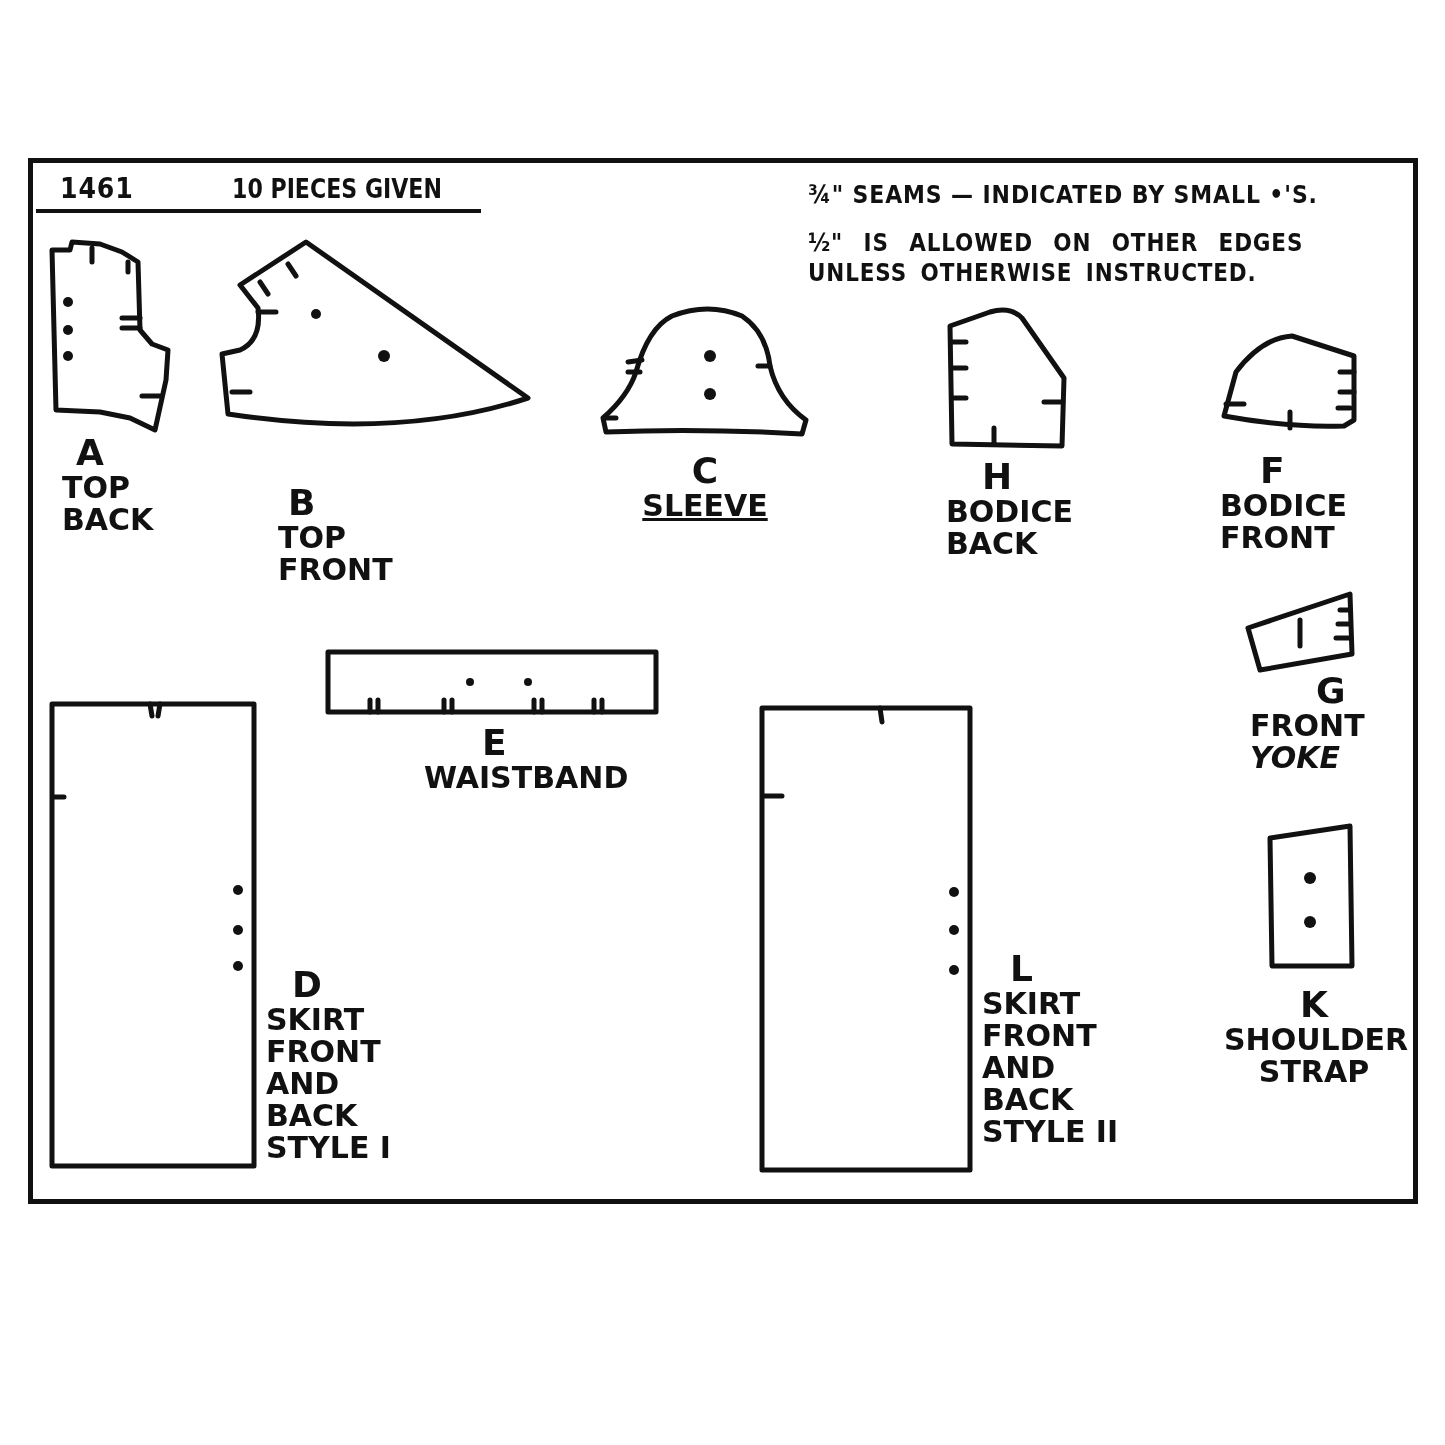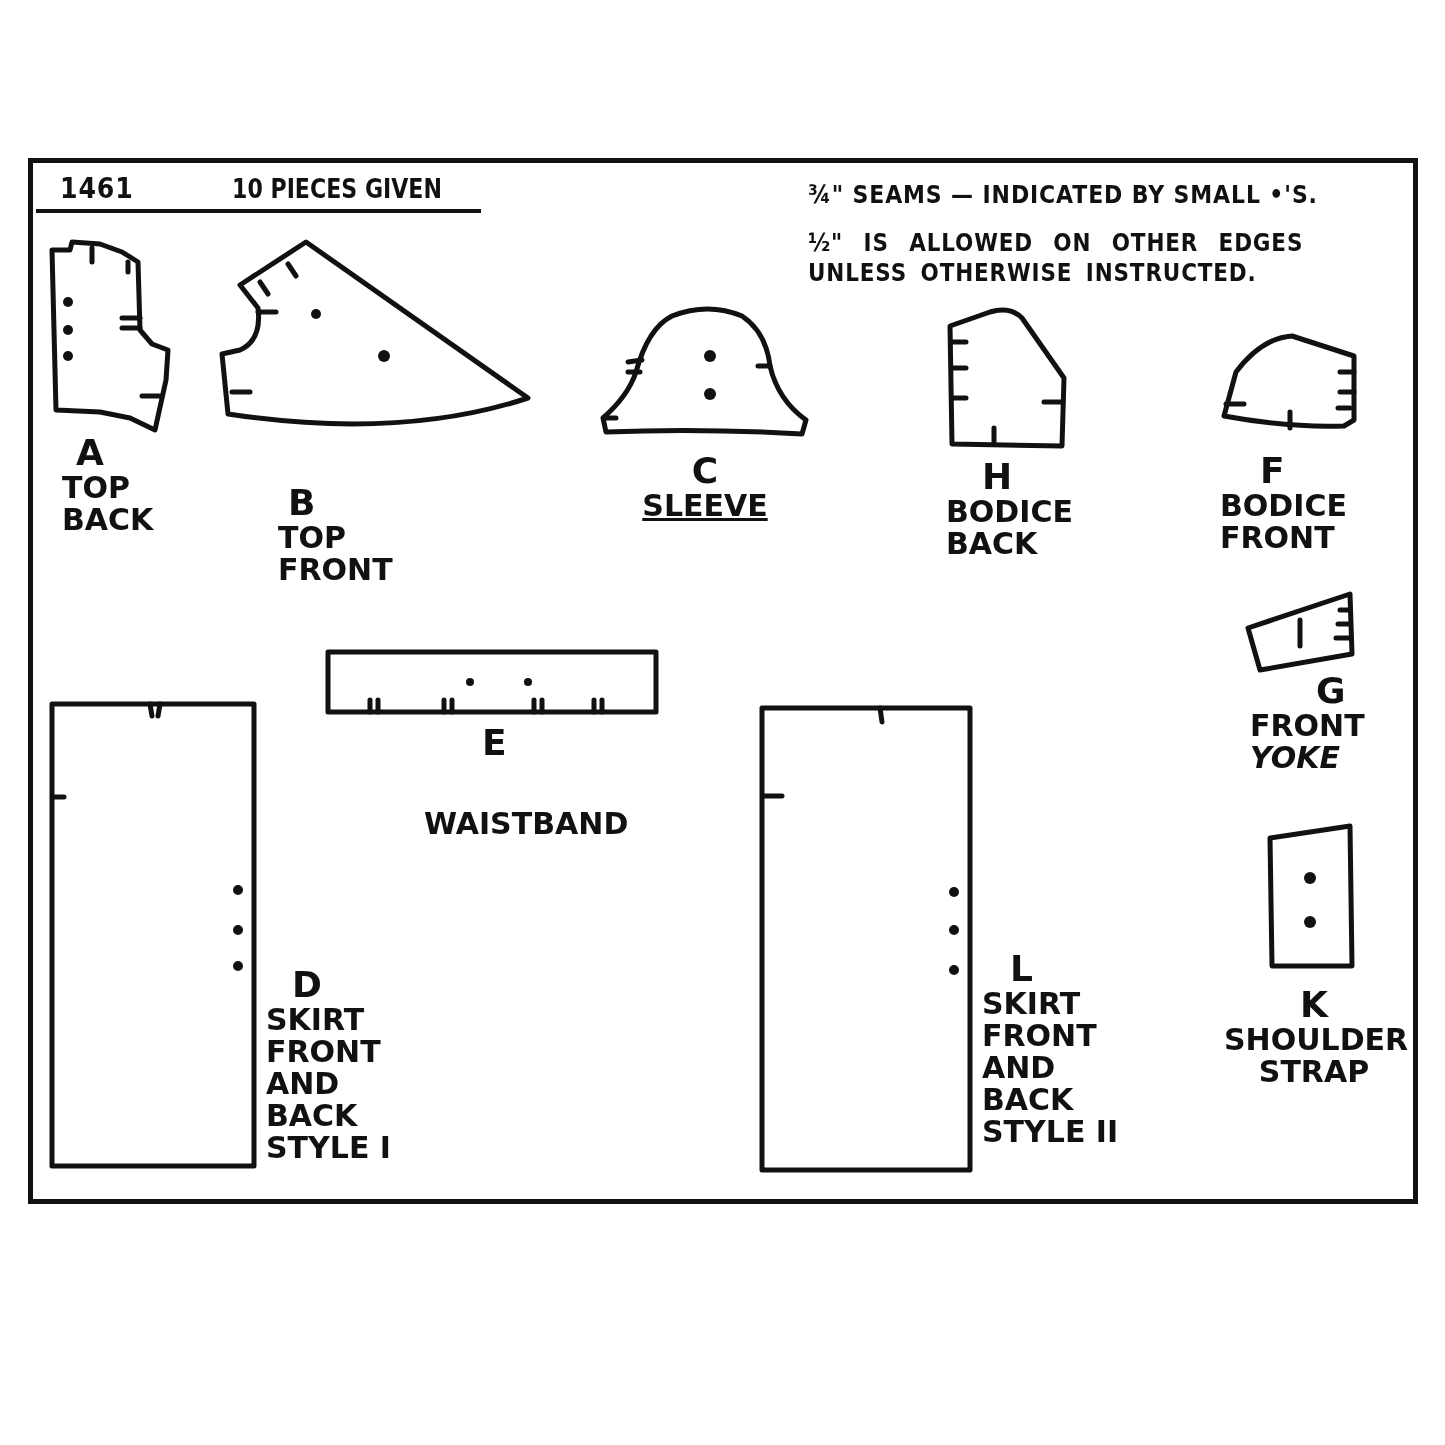--- a/index.html
+++ b/index.html
@@ -111,21 +111,21 @@
   <span style="display:block;">BODICE</span>
   <span style="display:block;">FRONT</span>
 </div>
 <div class="lbl" style="left:1250px;top:672px;">
   <span class="letter" style="padding-left:66px;">G</span>
   <span style="display:block;">FRONT</span>
   <span style="display:block;font-style:italic;">YOKE</span>
 </div>
 <div class="lbl" style="left:424px;top:724px;">
   <span class="letter" style="padding-left:58px;">E</span>
-  <span style="display:block;margin-top:46px;">WAISTBAND</span>
+  <span style="display:block;">WAISTBAND</span>
 </div>
 <div class="lbl" style="left:266px;top:966px;">
   <span class="letter" style="padding-left:26px;">D</span>
   <span style="display:block;">SKIRT</span>
   <span style="display:block;">FRONT</span>
   <span style="display:block;">AND</span>
   <span style="display:block;">BACK</span>
   <span style="display:block;">STYLE I</span>
 </div>
 <div class="lbl" style="left:982px;top:950px;">

